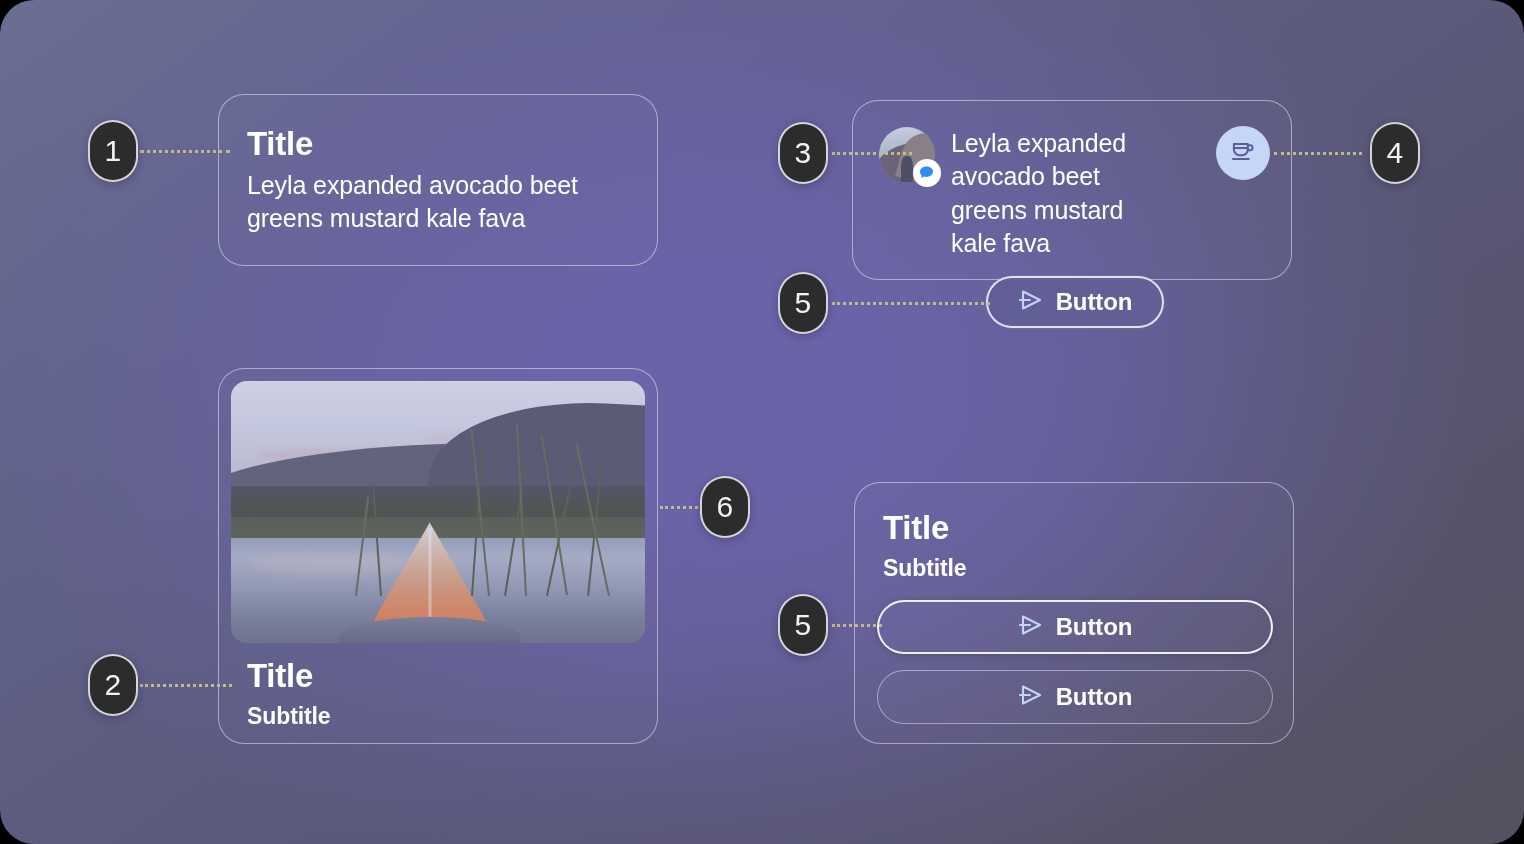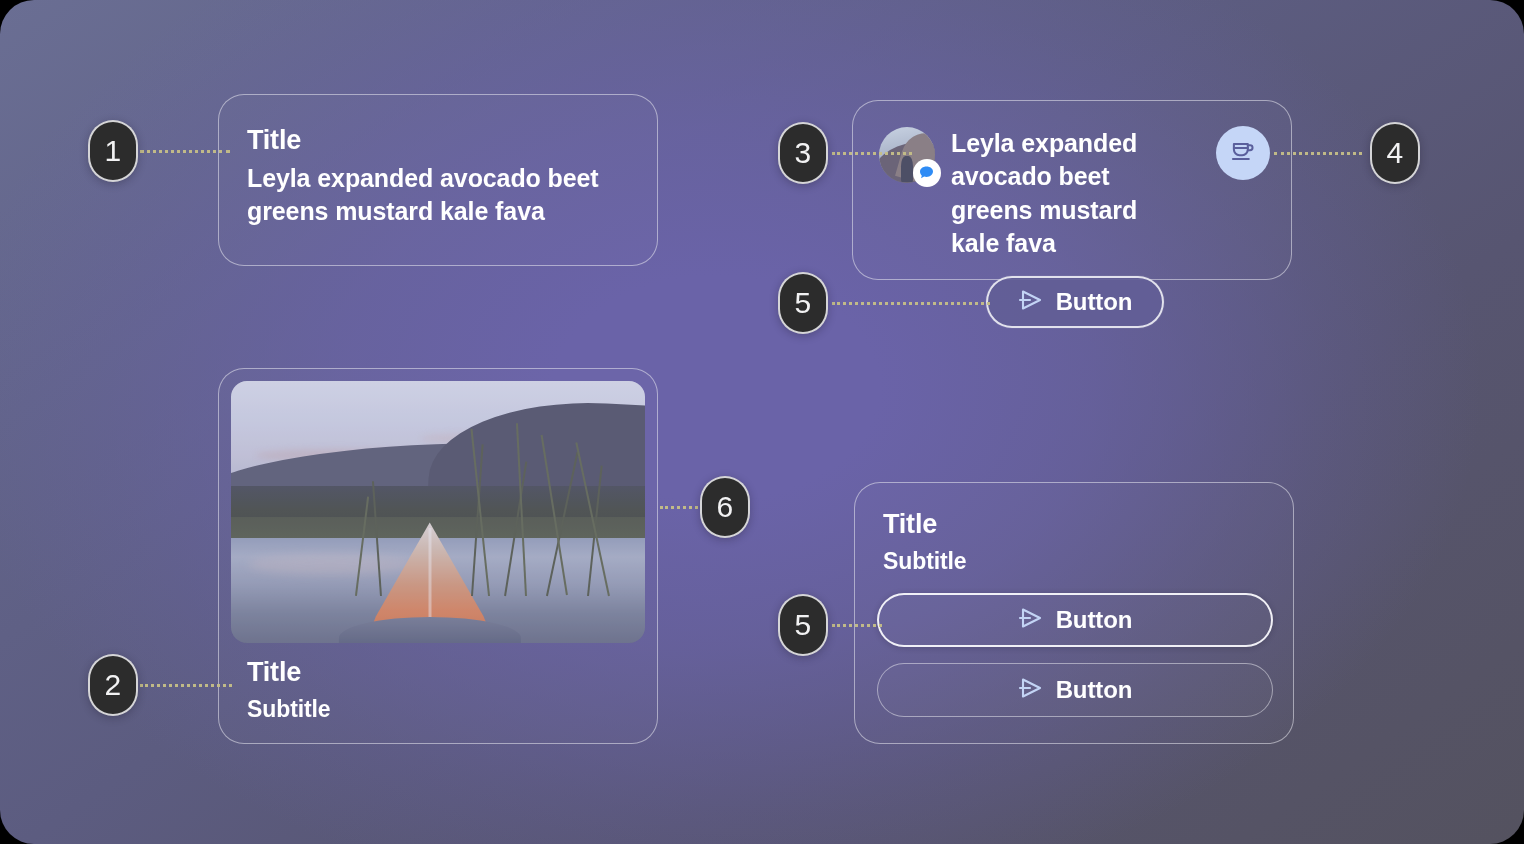--- a/index.html
+++ b/index.html
@@ -47,27 +47,27 @@
     position: absolute;
     border: 1.6px solid rgba(233,233,240,0.55);
     border-radius: 26px;
     background: rgba(255,255,255,0.015);
     z-index: 10;
   }
 
   .card-title {
     color: #ffffff;
     font-weight: bold;
-    font-size: 27px;
+    font-size: 33px;
     letter-spacing: -0.2px;
   }
   .card-body {
     color: #ffffff;
     font-size: 25px;
-    font-weight: 700;
+    font-weight: 400;
     line-height: 1.33;
     letter-spacing: -0.1px;
   }
   .card-subtitle {
     color: #ffffff;
     font-size: 23px;
     font-weight: bold;
     letter-spacing: -0.1px;
   }
 

